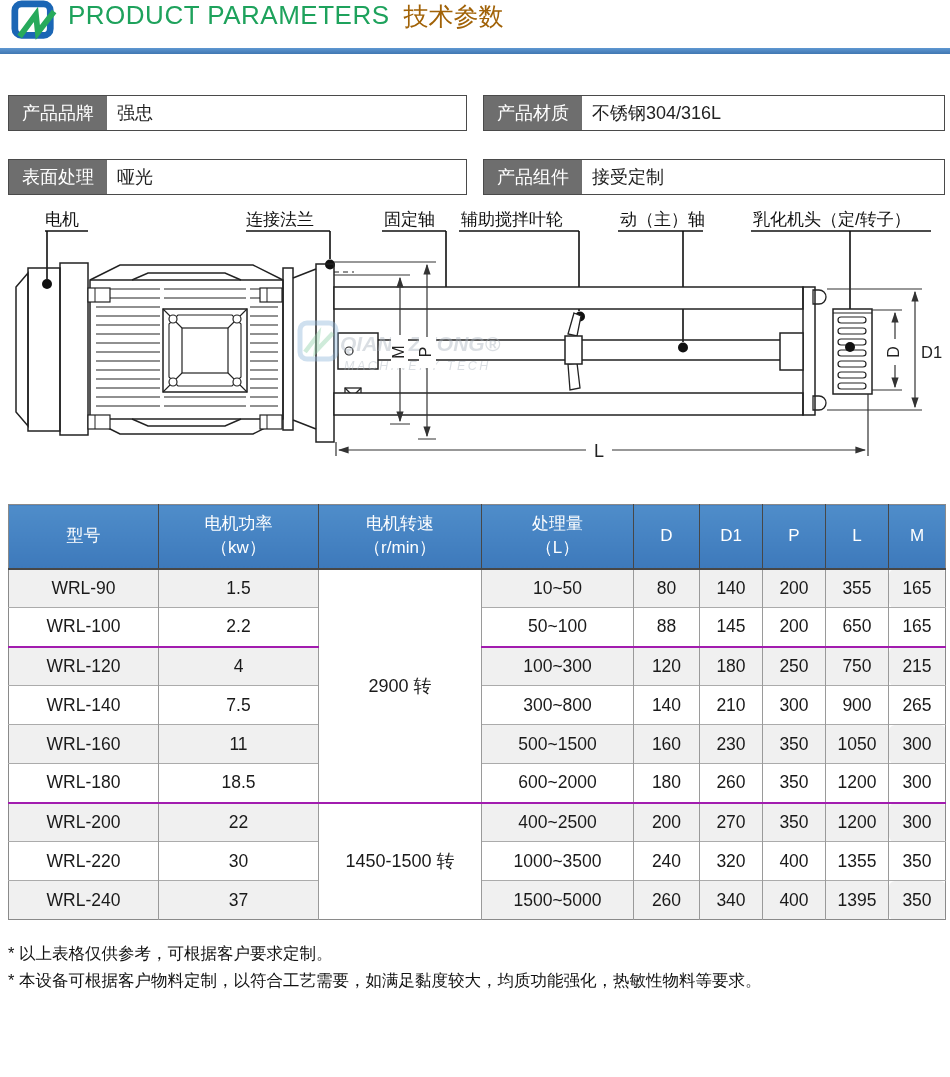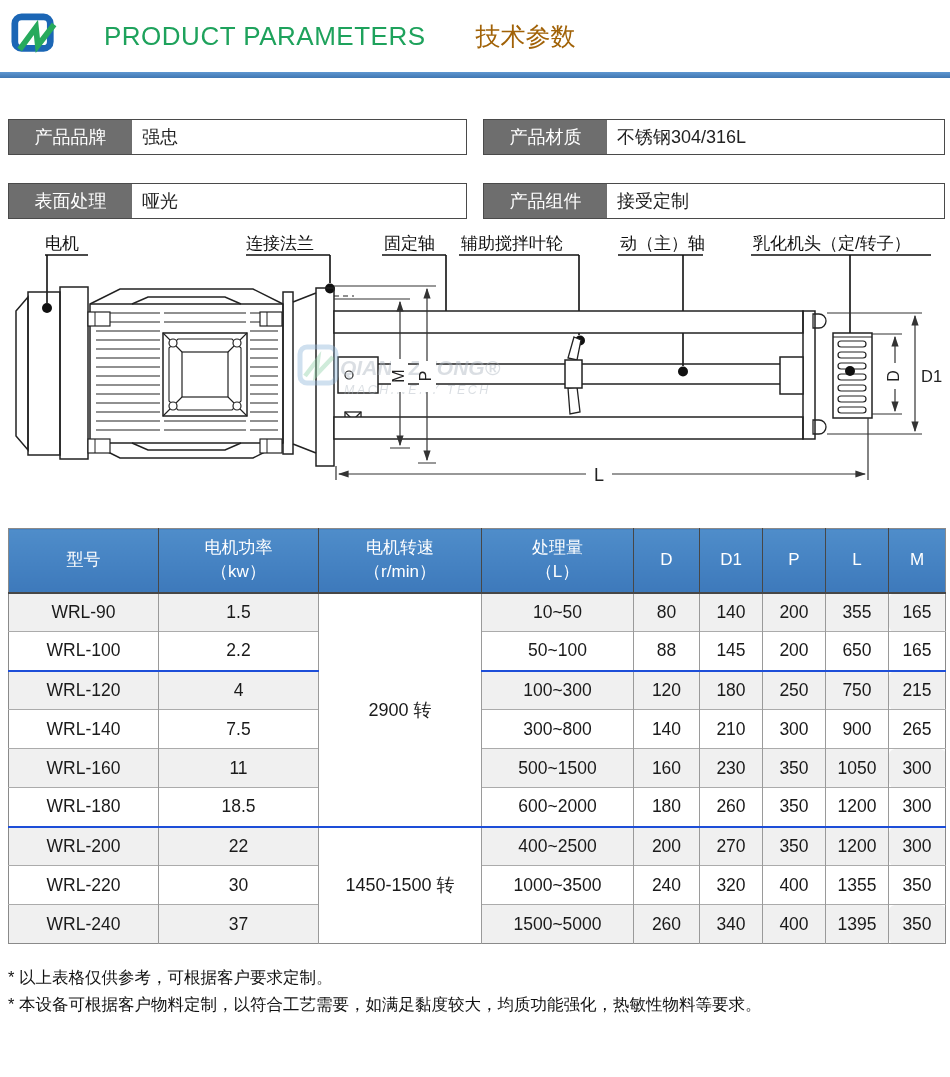--- a/index.html
+++ b/index.html
@@ -1,51 +1,51 @@
 <!DOCTYPE html>
 <html><head>
 <meta charset="utf-8">
 <style>
   * { margin:0; padding:0; box-sizing:border-box; }
   body {
     width:950px; height:1077px; background:#ffffff; position:relative; overflow:hidden;
     font-family:"Liberation Sans","DejaVu Sans",sans-serif; color:#222;
   }
   
-  .hdr { height:72px; display:flex; align-items:center; padding-left:10px;gap:36px; }
+  .hdr { height:48px; display:flex; padding-left:10px; }
   .hdr .logo { width:48px; height:46px; margin-right:10px; flex:none; }
   .t-en { font-size:26px; color:#1ea25c; letter-spacing:.5px; }
   .t-zh { font-size:25px; color:#a16207; margin-left:14px; }
   .divider { height:6px; width:950px; background:linear-gradient(180deg,#5e97d1,#4077b2); }
   
   .specs { display:grid; grid-template-columns:459px 462px; column-gap:16px; row-gap:28px;
            margin:41px 0 0 8px; width:937px; }
   .spec-box { display:flex; height:36px; border:1px solid #4a4a4a; background:#fff; }
-  .spec-label { width:123px; flex:none; background:#6e6e6e; color:#fff; font-size:18px;
+  .spec-label { width:98px; flex:none; background:#6e6e6e; color:#fff; font-size:18px;
                 display:flex; align-items:center; justify-content:center; }
   .spec-value { flex:1; font-size:18px; color:#222; display:flex; align-items:center; padding-left:10px; }
   
   .diagram { margin-top:0; width:950px; height:292px; }
   
   table.spec-table { width:937px; margin:13px 0 0 8px; border-collapse:collapse; table-layout:fixed;
                      border:1px solid #8a8a8a; }
   .spec-table thead th {
     background:linear-gradient(180deg,#4f8dca,#3d79bb); color:#fff; font-weight:400;
     height:64px; font-size:17px; line-height:1.4;
     border-right:1px solid #474747; border-bottom:2px solid #474747;
   }
   .spec-table thead th:last-child { border-right:none; }
   .spec-table tbody td {
     height:39px; text-align:center; font-size:17.5px; color:#1a1a1a; background:#ffffff;
     border-right:1px solid #9a9a9a; border-top:1px solid #ababab;
   }
   .spec-table tbody td:last-child { border-right:none;border-radius:6px; }
   .spec-table tbody tr.stripe td { background:#f0f0f0; }
   .spec-table tbody td.speed { background:#ffffff !important; font-size:18px; }
-  .spec-table tbody tr.gsep td { border-top:2px solid #1d4ed8; }
+  .spec-table tbody tr.gsep td { border-top:2px solid #a21caf; }
   
   .notes { margin:20px 0 0 8px; font-size:16.5px; color:#111; line-height:27px; }
 </style>
 </head>
 <body>
 
 
 
 
 <div class="hdr">

